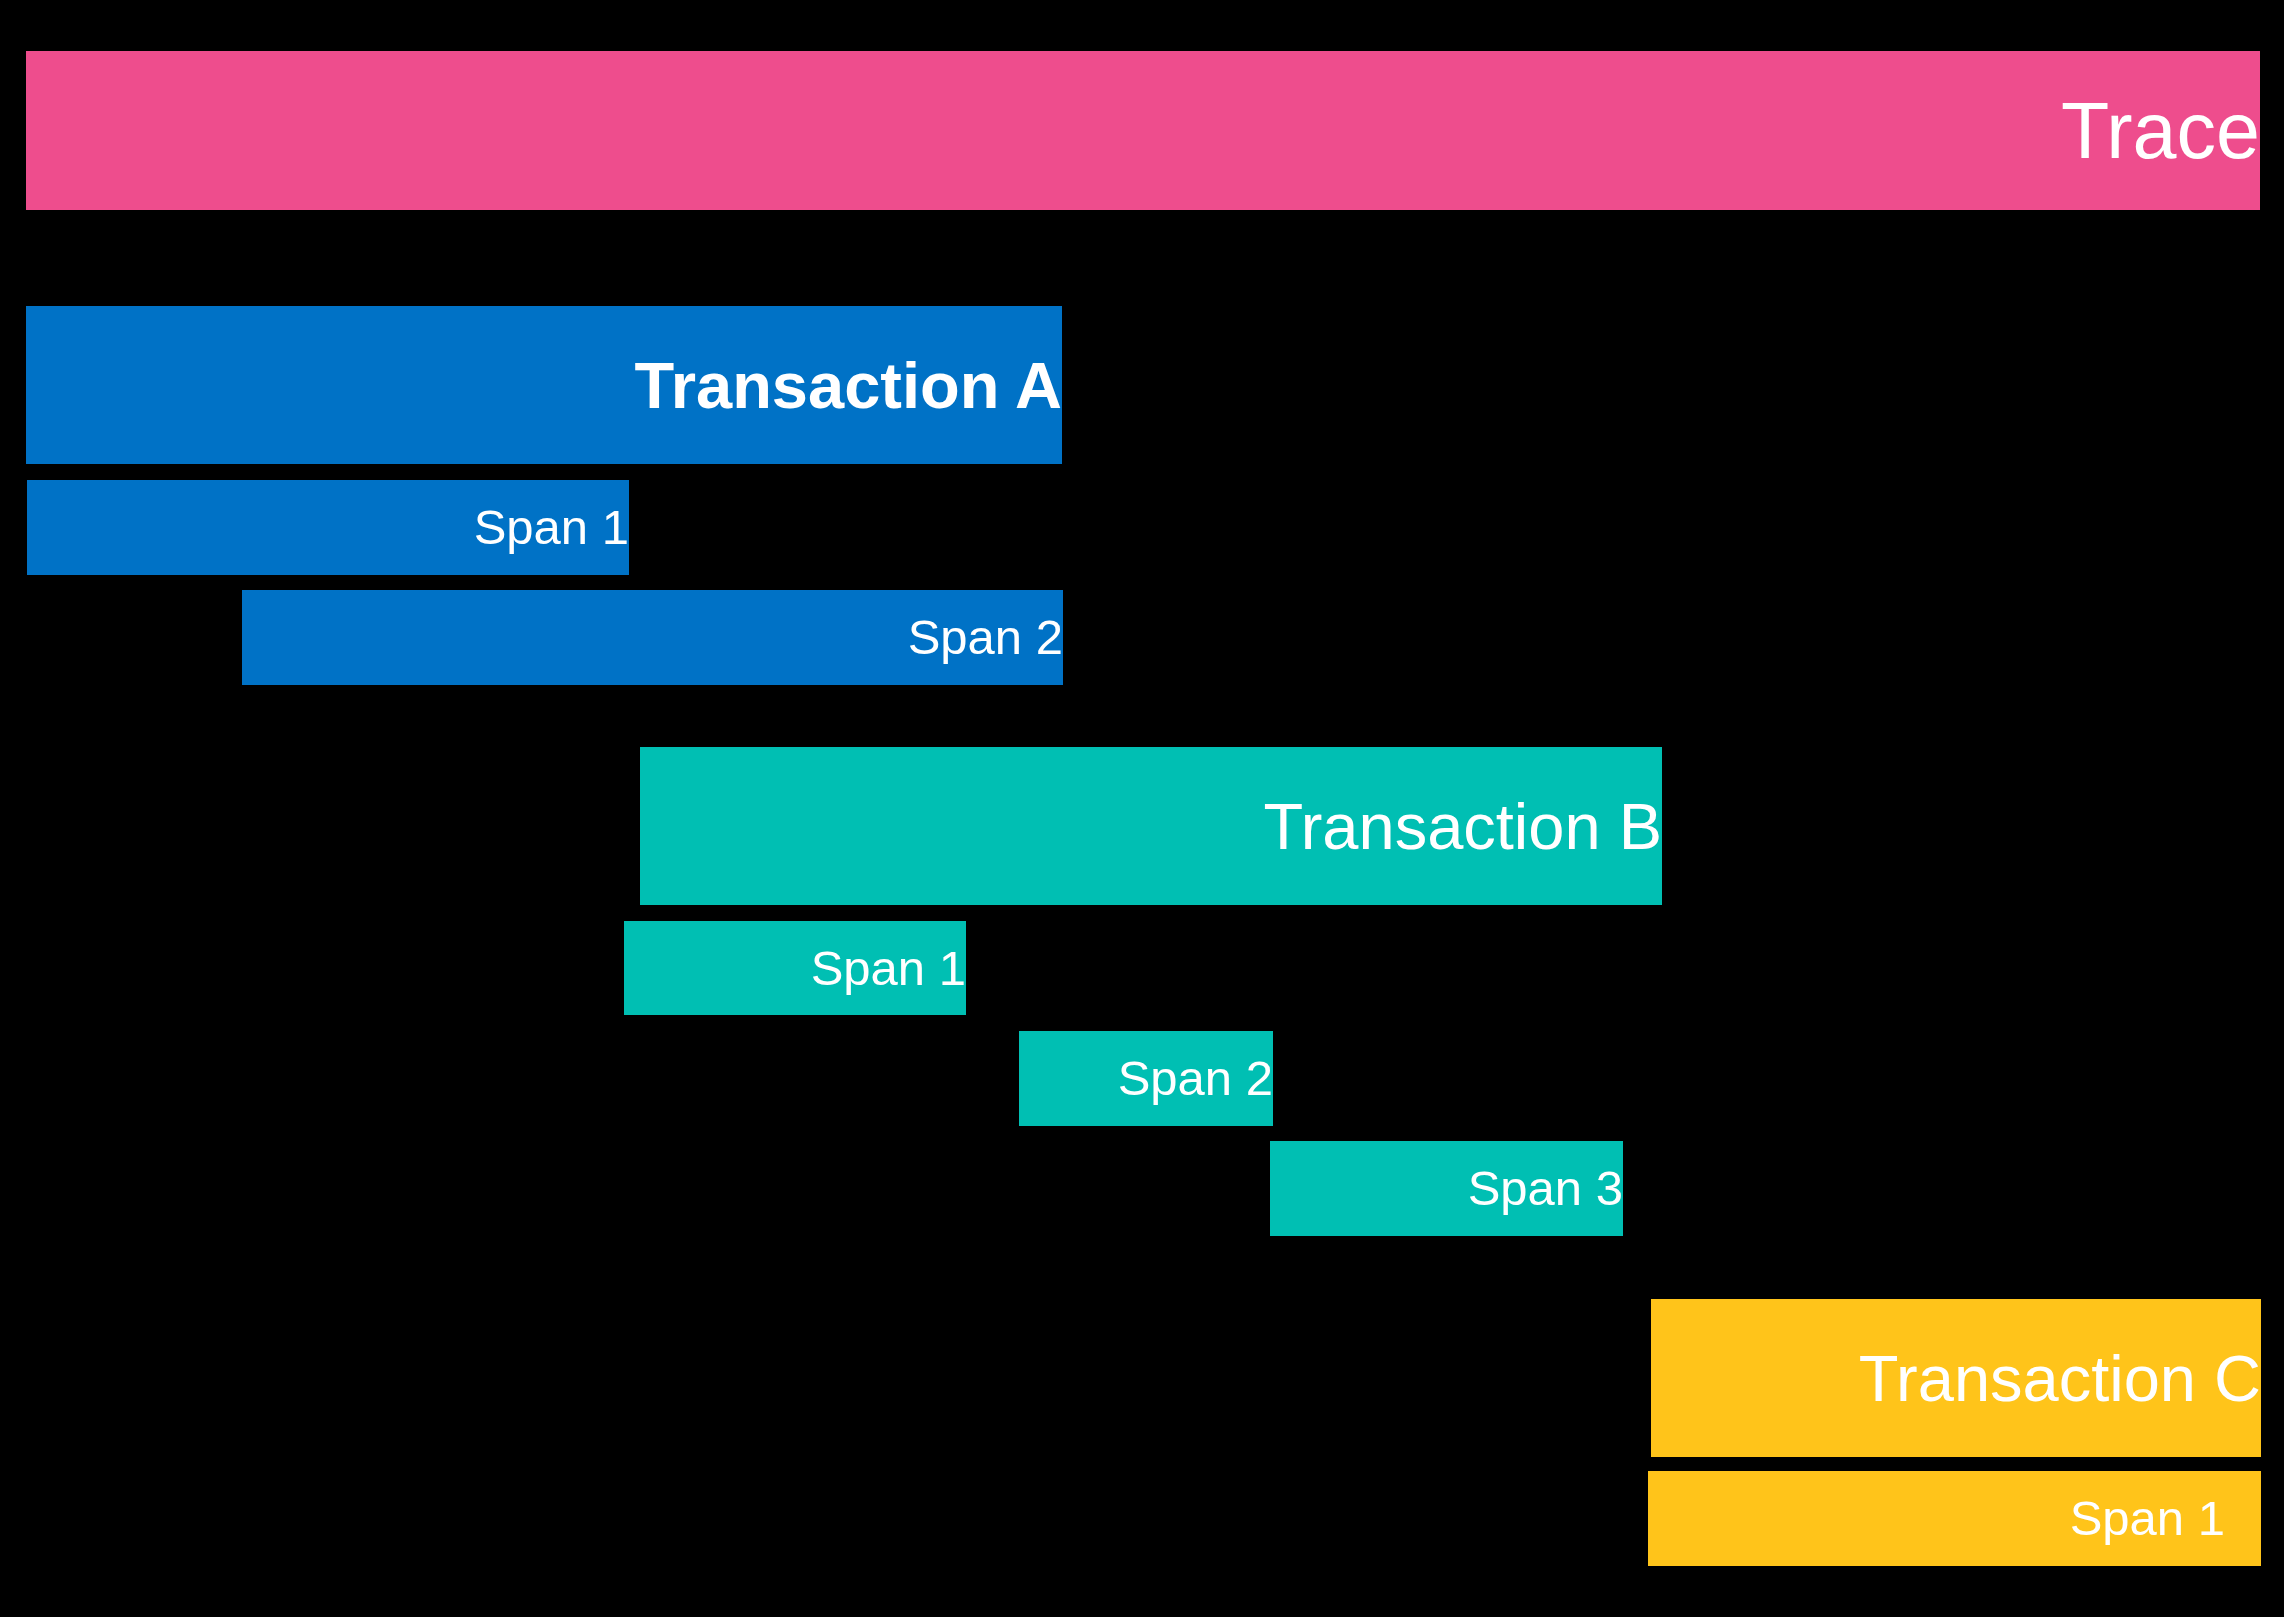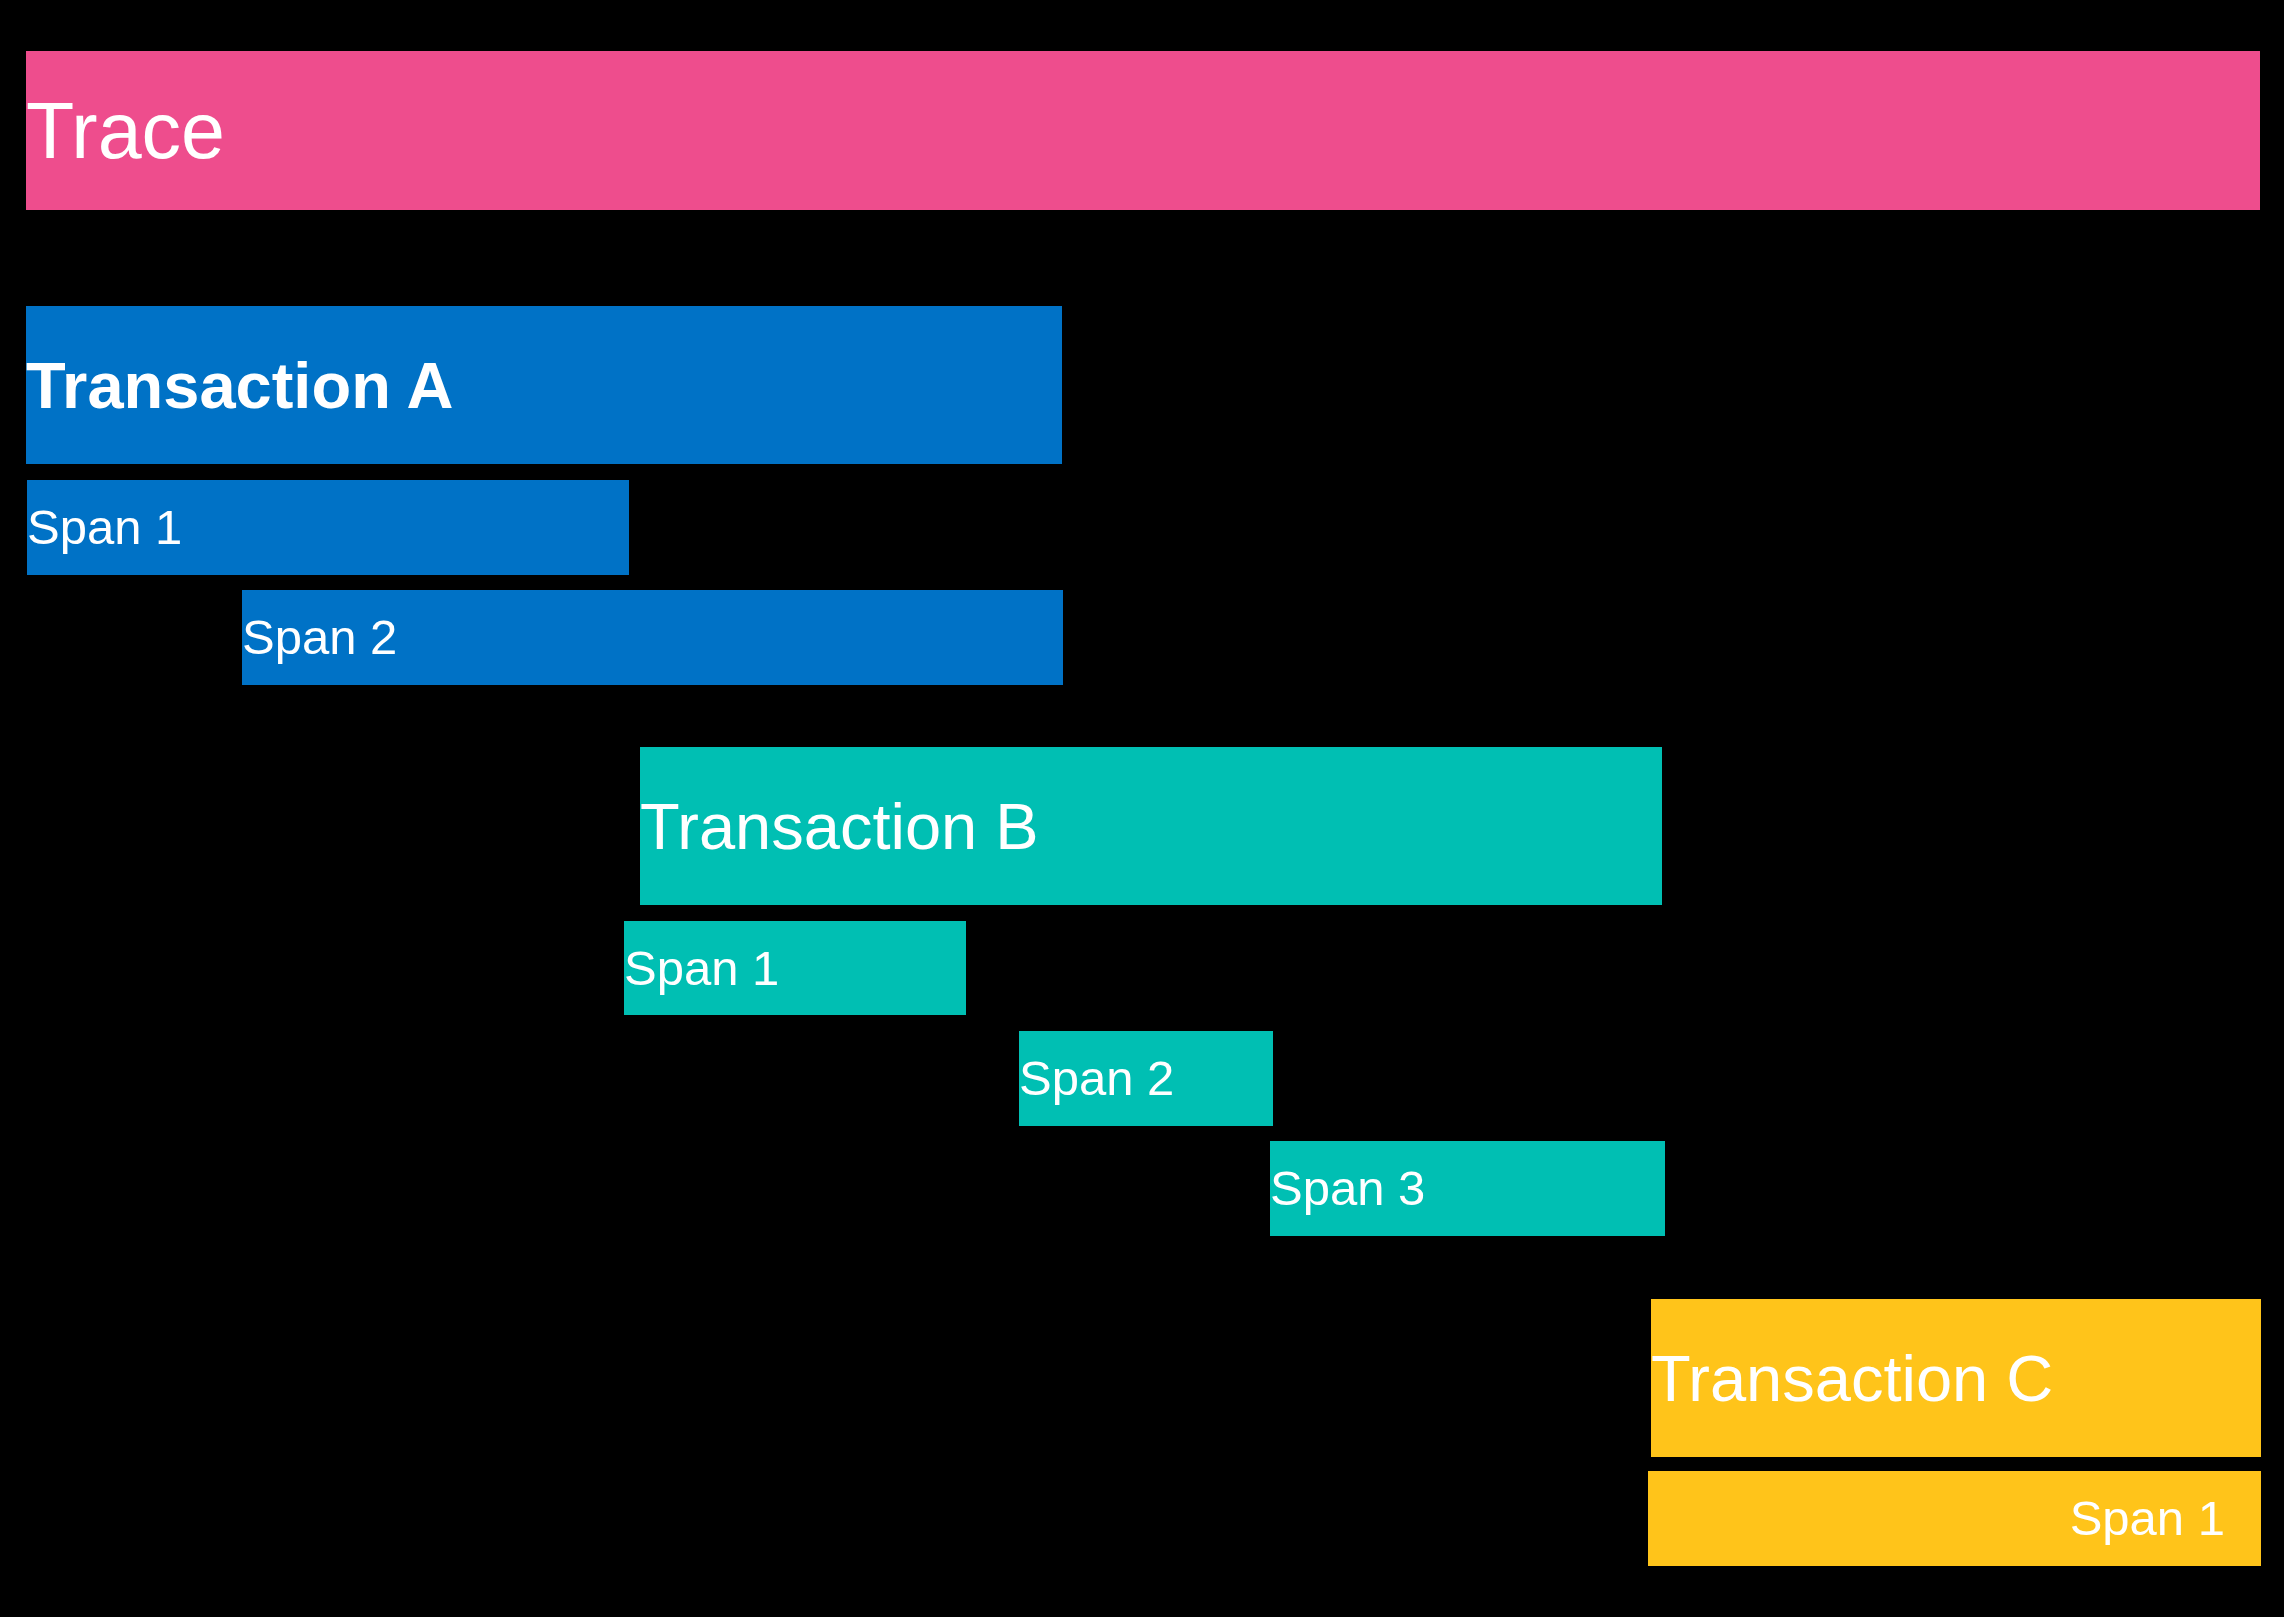--- a/index.html
+++ b/index.html
@@ -27,21 +27,21 @@
     white-space: nowrap;
     overflow: hidden;
   }
   .bar > .bar-label {
     display: block;
     width: 100%;
     line-height: 1;
     letter-spacing: 0px;
   }
   
-  .align-center > .bar-label { text-align: left; }
+  .align-center > .bar-label { text-align: right; }
   .align-right  > .bar-label { text-align: right; padding-right: 36px; }
 
   
   .trace {
     left: 26px;  top: 51px;   width: 2234px; height: 159px;
     background: #ee4d8d;
   }
   .trace .bar-label { font-size: 79px; }
 
   .txn-a {
@@ -76,21 +76,21 @@
   }
   .b-span-1 .bar-label { font-size: 49px; }
 
   .b-span-2 {
     left: 1019px; top: 1031px; width: 254px; height: 95px;
     background: #00bfb3;
   }
   .b-span-2 .bar-label { font-size: 49px; }
 
   .b-span-3 {
-    left: 1270px; top: 1141px; width: 395px; height: 95px;
+    left: 1270px; top: 1141px; width: 353px; height: 95px;
     background: #00bfb3;
   }
   .b-span-3 .bar-label { font-size: 49px; }
 
   .txn-c {
     left: 1651px; top: 1299px; width: 610px; height: 158px;
     background: #ffc41a;
   }
   .txn-c .bar-label { font-size: 65px; }
 

